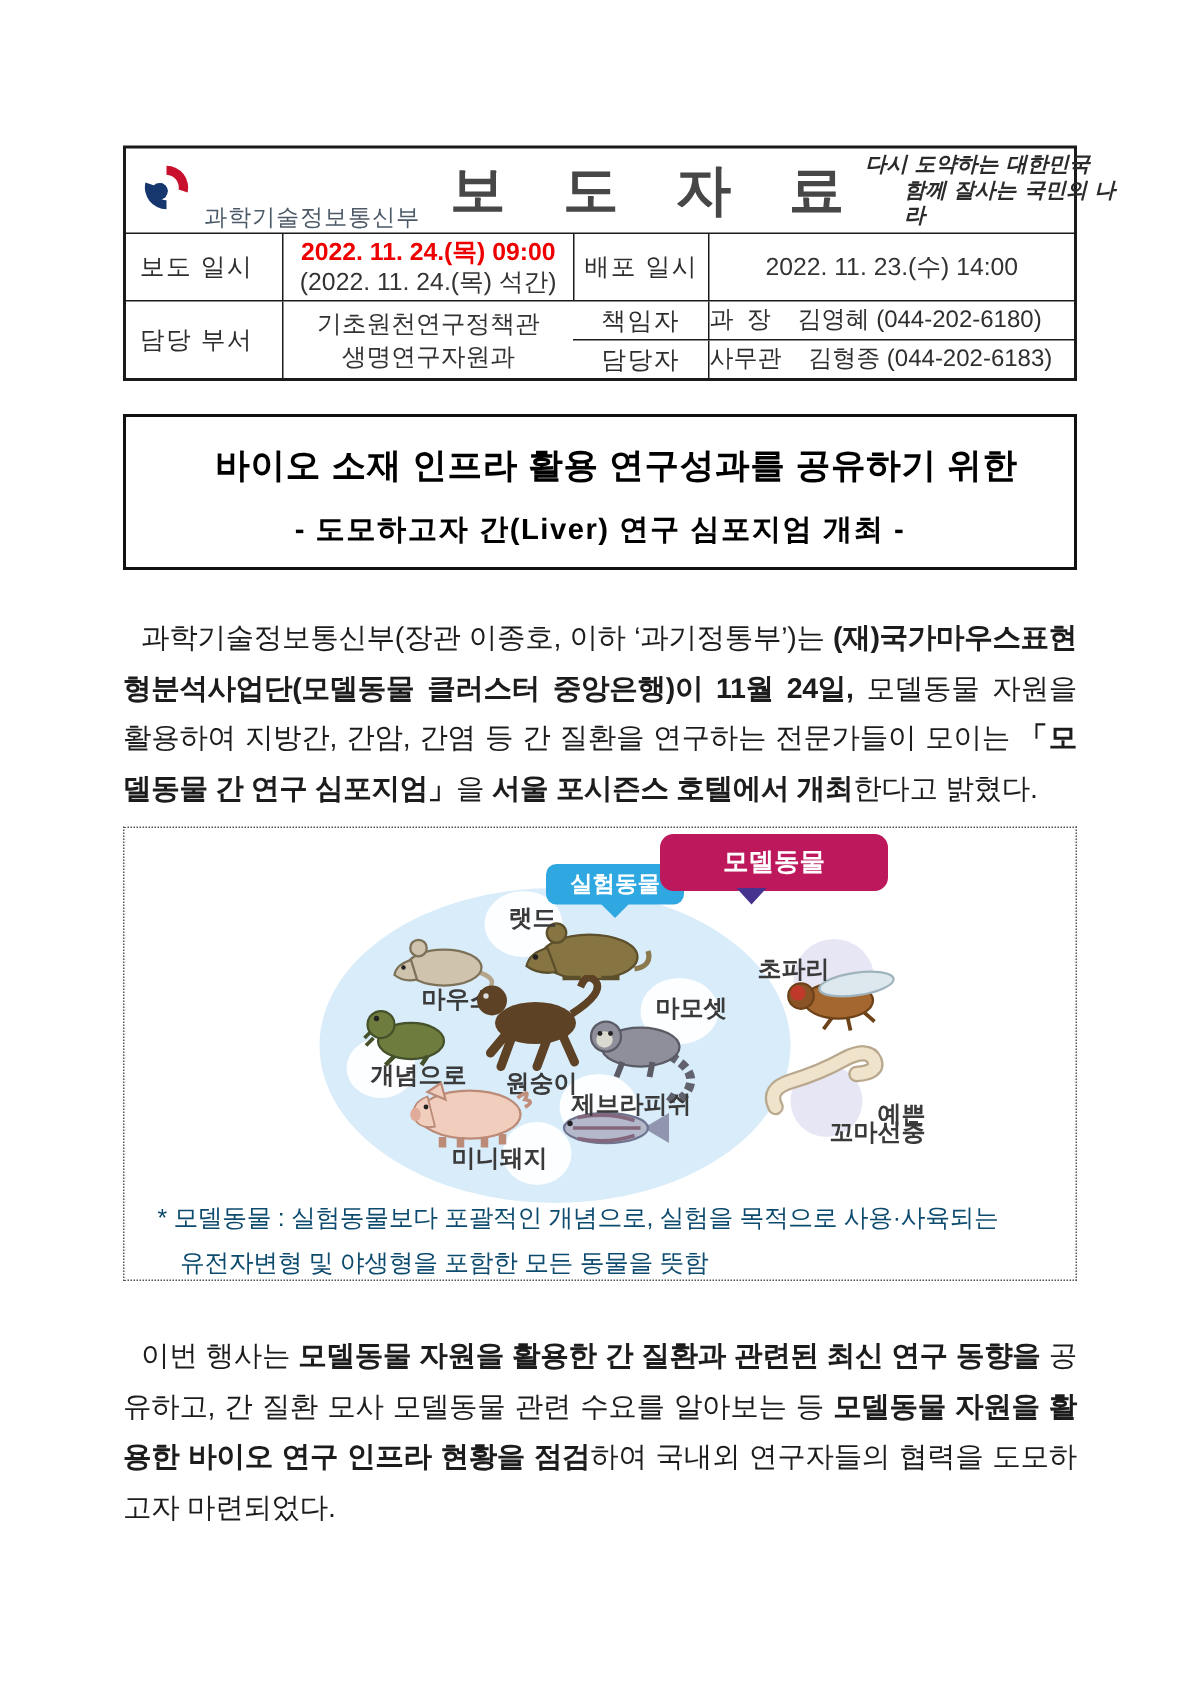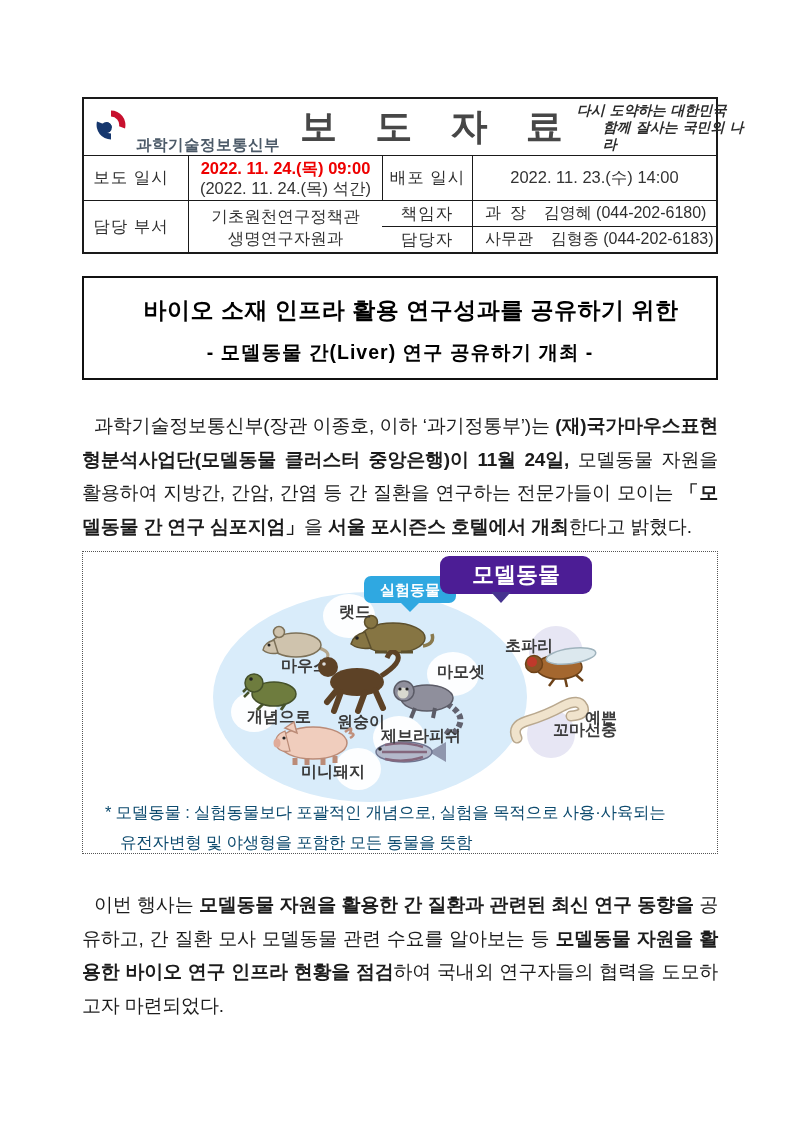--- a/index.html
+++ b/index.html
@@ -14,65 +14,65 @@
   .hrow:first-child { border-top:none; }
   .cell { border-left:1.5px solid #1a1a1a; display:flex; align-items:center; justify-content:center; }
   .cell:first-child { border-left:none; }
   .w1 { width:94px; flex:none;text-align:right; }
   .w2 { width:194px; flex:none;margin-left:10px; }
   .w3 { width:90px; flex:none; }
   .w4 { flex:1; }
 
   .row1 { height:56px; align-items:center; padding:0 10px; display:flex; }
   .brand { display:flex; align-items:center; gap:8px; width:192px; flex:none; }
-  .brand-name { font-size:15.5px; color:#4c5a68; letter-spacing:0.5px; font-weight:700;margin-top:36px; }
+  .brand-name { font-size:15.5px; color:#4c5a68; letter-spacing:0.5px; font-weight:400;margin-top:36px; }
   .doc-type { flex:1; text-align:center; font-size:37px; font-weight:900; color:#474747; letter-spacing:14px; text-indent:14px; white-space:nowrap; }
   .slogan { width:178px; flex:none; font-family:"DejaVu Serif","Liberation Serif",serif; font-style:italic; font-weight:700; font-size:14px; color:#2b2b2b; line-height:17px; }
   .slogan .l2 { padding-left:26px; }
 
   .row2 { height:45px; }
   .label-cell { font-size:16.5px; color:#2e2e2e; letter-spacing:1px; }
   .date-cell { flex-direction:column; justify-content:center; line-height:20px; }
   .date-main { color:#ee0000; font-weight:700; font-size:16.5px; }
   .date-sub { color:#333; font-size:16.5px; }
   .dist-cell { font-size:16.5px; color:#333; }
 
   .row3 { height:52px; }
   .dept-cell { flex-direction:column; line-height:22px; font-size:16.5px; color:#333; }
   .sub { flex:1; display:flex; flex-direction:column; }
   .subrow { display:flex; flex:1; border-top:1.5px solid #1a1a1a; }
   .subrow:first-child { border-top:none; }
   .subrow .cell { height:auto; }
-  .person-cell { justify-content:flex-start; padding-left:12px; font-size:16px; color:#2e2e2e; white-space:pre; }
+  .person-cell { justify-content:flex-start; font-size:16px; color:#2e2e2e; white-space:pre; }
 
   
   .headline { margin-top:22px; border:2.5px solid #111; height:104px; text-align:center; padding-top:17px; }
   .headline .h1 { font-size:23px; font-weight:800; color:#000; letter-spacing:0.5px;padding-left:22px; }
   .headline .h2 { margin-top:13px; font-size:19.5px; font-weight:700; color:#000; letter-spacing:1px; }
 
   
   .para { margin-top:29px; font-size:19px; line-height:33.5px; color:#1c1c1c; text-align:justify; word-break:break-all; text-indent:12px; letter-spacing:-0.2px; }
   .para .b { font-weight:700; }
 
   
   .figure { position:relative; margin-top:8px; width:636px; height:303px; border:1.5px dotted #555; background:#fff; }
   .fig-ellipse { position:absolute; left:130px; top:40px; width:314px; height:210px; background:#d9ecfa; border-radius:50%; }
   .spot { position:absolute; background:#fff; border-radius:50%; opacity:.95; }
   .lav { position:absolute; background:#e7e6f4; border-radius:50%; }
 
   .badge { position:absolute; color:#fff; font-weight:800; text-align:center; border-radius:7px; }
   .badge:after { content:""; position:absolute; left:50%; bottom:-9px; transform:translateX(-50%); border:10px solid transparent; border-bottom:none; }
   .badge-lab { left:281px; top:24px; width:92px; height:27px; font-size:15px; line-height:27px; background:#2fa8e1; }
   .badge-lab:after { border-top:10px solid #2fa8e1; }
-  .badge-model { left:357px; top:4px; width:152px; height:38px; font-size:22px; line-height:38px; background:#4c1d95; border-radius:9px; }
+  .badge-model { left:357px; top:4px; width:152px; height:38px; font-size:17px; line-height:38px; background:#be185d; border-radius:9px; }
   .badge-model:after { border-top:11px solid #46338f; left:40%; }
 
   .animal { position:absolute; }
   .alabel { position:absolute; font-size:16px; font-weight:700; color:#3a3a3a; white-space:nowrap; }
-  .alabel.two { text-align:right; line-height:12px; }
+  .alabel.two { text-align:right; line-height:12px;margin-top:26px; }
 
   .caption { position:absolute; left:22px; top:245px; width:592px; font-size:16.5px; line-height:30px; color:#0c4a6e; letter-spacing:-0.2px; }
   .caption .c2 { padding-left:15px; }
 </style>
 </head>
 <body>
 
 <div class="page">
   <div class="content">
 
@@ -121,21 +121,21 @@
           <div class="subrow">
             <div class="cell w3 label-cell">담당자</div>
             <div class="cell w4 person-cell">사무관    김형종 (044-202-6183)</div>
           </div>
         </div>
       </div>
     </div>
 
     <div class="headline">
       <div class="h1">바이오 소재 인프라 활용 연구성과를 공유하기 위한</div>
-      <div class="h2">- 모델동물 간(Liver) 연구 공유하기 개최 -</div>
+      <div class="h2">- 도모하고자 간(Liver) 연구 심포지엄 개최 -</div>
     </div>
 
     <p class="para"><span>과학기술정보통신부(장관 이종호, 이하 ‘과기정통부’)는 </span><span class="b">(재)국가마우스표현형분석사업단</span><span class="b">(모델동물 클러스터 중앙은행)이</span><span> </span><span class="b">11월 24일,</span><span> 모델동물 자원을 활용하여 지방간, 간암, 간염 등 간 질환을 연구하는 전문가들이 모이는 </span><span class="b">「모델동물 간 연구 심포지엄」</span><span>을 </span><span class="b">서울 포시즌스 호텔에서 개최</span><span>한다고 밝혔다.</span></p>
 
     <div class="figure">
       <div class="fig-ellipse"></div>
 
       <div class="spot" style="left:240px;top:42px;width:52px;height:44px;"></div>
       <div class="spot" style="left:148px;top:140px;width:46px;height:40px;"></div>
       <div class="spot" style="left:290px;top:164px;width:52px;height:44px;"></div>

